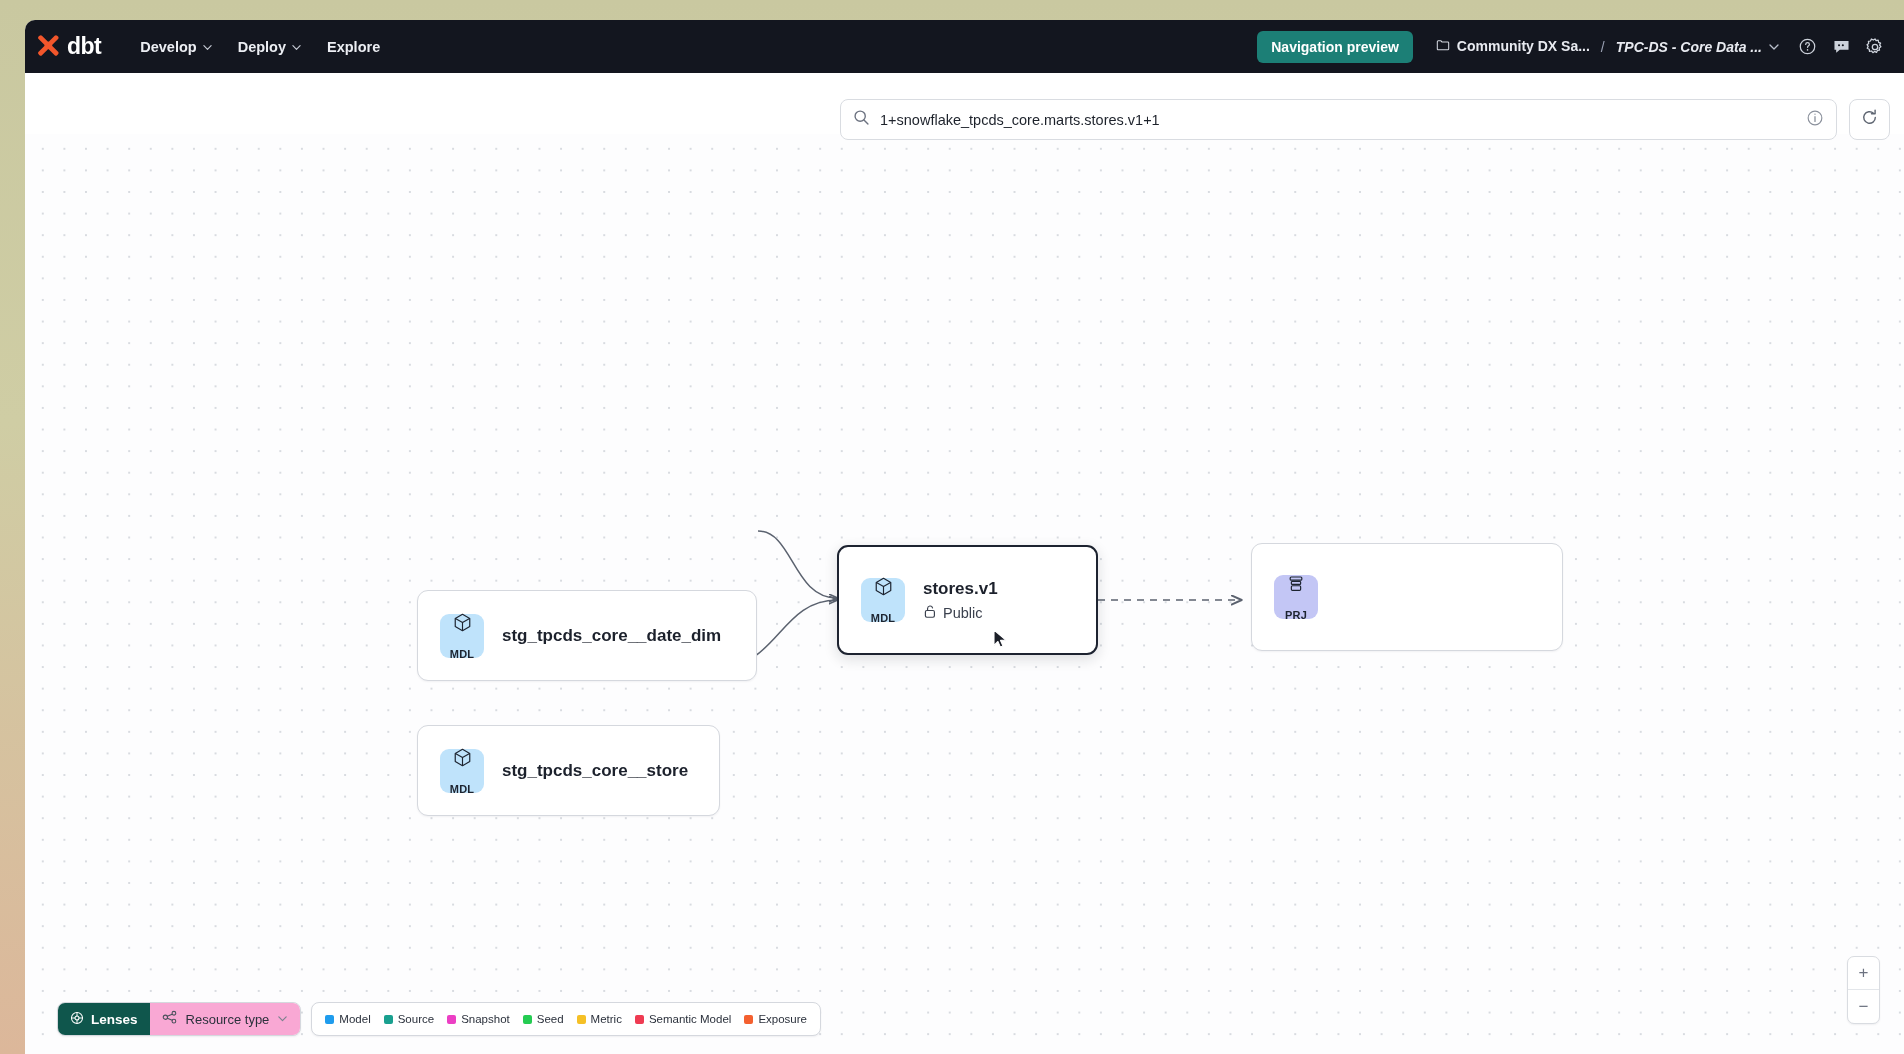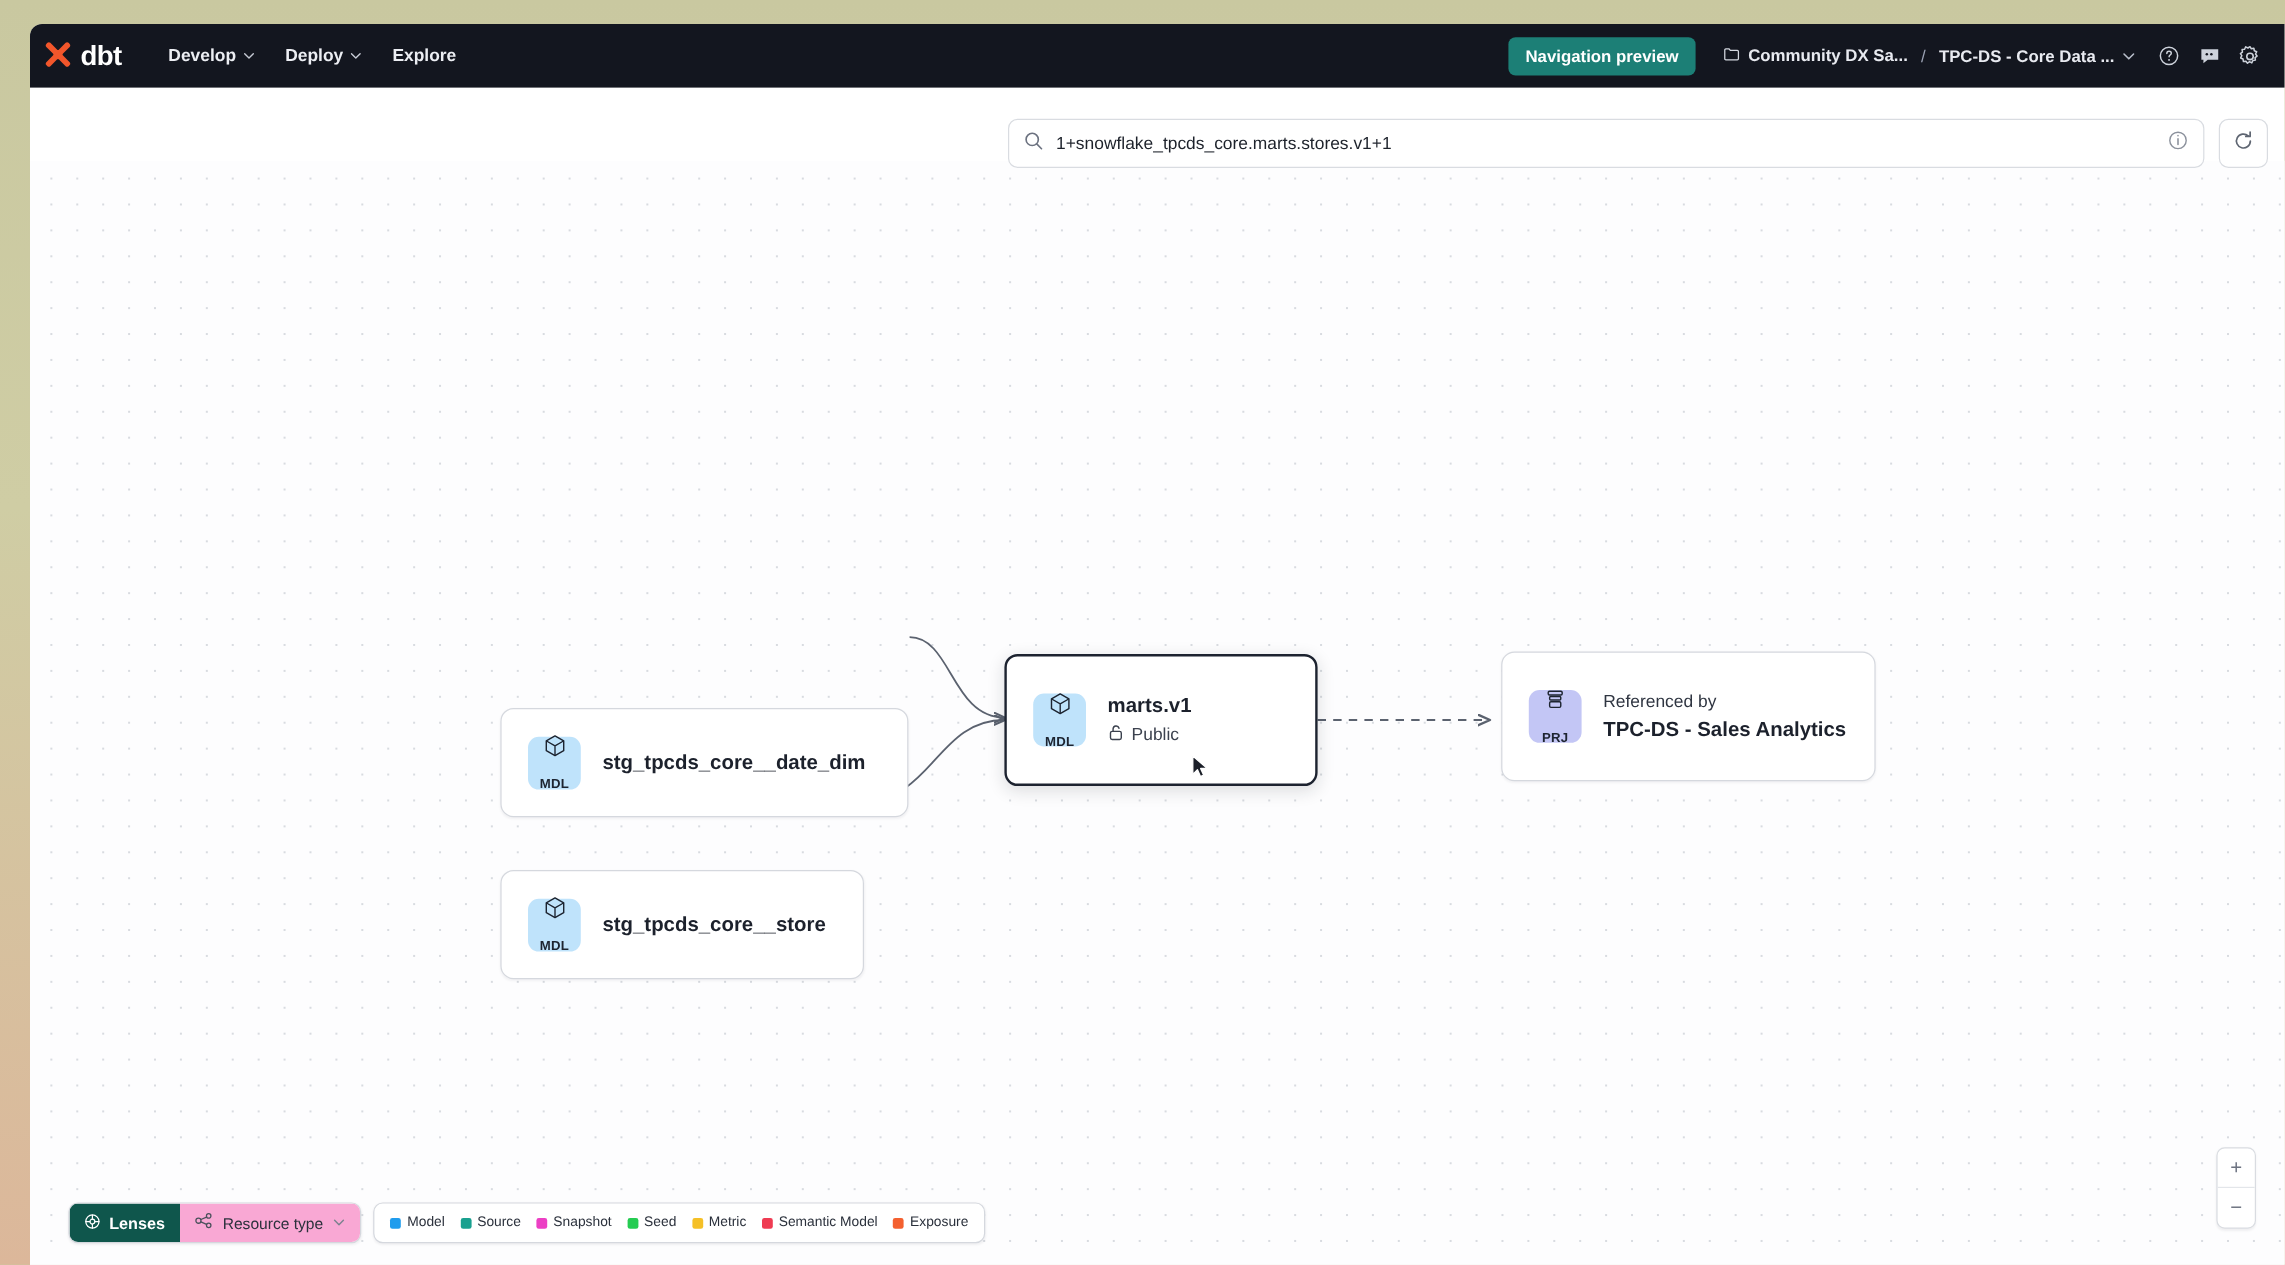--- a/index.html
+++ b/index.html
@@ -54,21 +54,21 @@
     padding: 8px 14px; border-radius:6px; cursor:pointer;
     white-space:nowrap;
   }
   .crumb {
     display:flex; align-items:flex-start; gap:7px;
     font-size:14px; font-weight:700; color:#e8eaf0;
     padding: 6px 9px; border-radius:6px; cursor:pointer;
     white-space:nowrap;
   }
   .crumb-sep { color:#9ba2b4; font-size:14px; padding: 0 2px; font-weight:400; }
-  .crumb-plain { font-weight:600; }
+  .crumb-plain { font-weight:600;font-style:italic; }
   .icon-btn {
     width:30px; height:30px; display:flex; align-items:center; justify-content:center;
     border-radius:6px; cursor:pointer; margin-left:4px;
   }
 
   
   #toolbar {
     position:absolute; left:0; top:53px;
     width:1879px; height:61px;
     background:#ffffff;
@@ -362,21 +362,21 @@
         <div class="node-badge badge-mdl">
           <span>
             <svg width="21" height="21" viewBox="0 0 22 22" fill="none">
               <path d="M11 2.4l7.6 4.3v8.6L11 19.6 3.4 15.3V6.7L11 2.4z" stroke="#1d2430" stroke-width="1.25" fill="none" stroke-linejoin="round"></path>
               <path d="M3.6 6.8L11 11l7.4-4.2M11 11v8.4" stroke="#1d2430" stroke-width="1.2" fill="none" stroke-linejoin="round"></path>
             </svg>
           </span>
           <span class="badge-label">MDL</span>
         </div>
         <div class="node-text">
-          <span class="node-title-strong">marts.v1</span>
+          <span class="node-title-strong">stores.v1</span>
           <span class="node-sub">
             <span>
               <svg width="14" height="15" viewBox="0 0 14 16" fill="none">
                 <rect x="2.1" y="6.9" width="9.6" height="7.2" rx="1.5" stroke="#3b414e" stroke-width="1.25" fill="none"></rect>
                 <path d="M4.4 6.9V4.7a2.7 2.7 0 015.3-.6" stroke="#3b414e" stroke-width="1.25" fill="none" stroke-linecap="round"></path>
               </svg>
             </span>
             <span>Public</span>
           </span>
         </div>
@@ -385,24 +385,20 @@
       <div class="node" style="left:1226px; top:409px; width:312px; height:108px; padding: 0 22px; gap:18px;">
         <div class="node-badge badge-prj">
           <span>
             <svg width="20" height="20" viewBox="0 0 22 22" fill="none">
               <rect x="4.6" y="3.3" width="12.8" height="3.5" rx="1.1" stroke="#1d2430" stroke-width="1.3" fill="none"></rect>
               <rect x="5.9" y="8.1" width="10.2" height="3.3" rx="1" stroke="#1d2430" stroke-width="1.3" fill="none"></rect>
               <rect x="5.9" y="12.9" width="10.2" height="5.2" rx="1.2" stroke="#1d2430" stroke-width="1.3" fill="none"></rect>
             </svg>
           </span>
           <span class="badge-label">PRJ</span>
-        </div>
-        <div class="node-text">
-          <span class="node-caption">Referenced by</span>
-          <span class="node-title-strong" style="margin-top:5px;">TPC-DS - Sales Analytics</span>
         </div>
       </div>
 
       <div id="cursor">
         <svg width="16" height="22" viewBox="0 0 16 22">
           <path d="M1 1l0 15.4 3.9-3.9 2.5 5.6 2.6-1.2-2.5-5.5 5.4-0.2z" fill="#1b1f28" stroke="#ffffff" stroke-width="1.1" stroke-linejoin="round"></path>
         </svg>
       </div>
 
       <div id="bottom-left">

